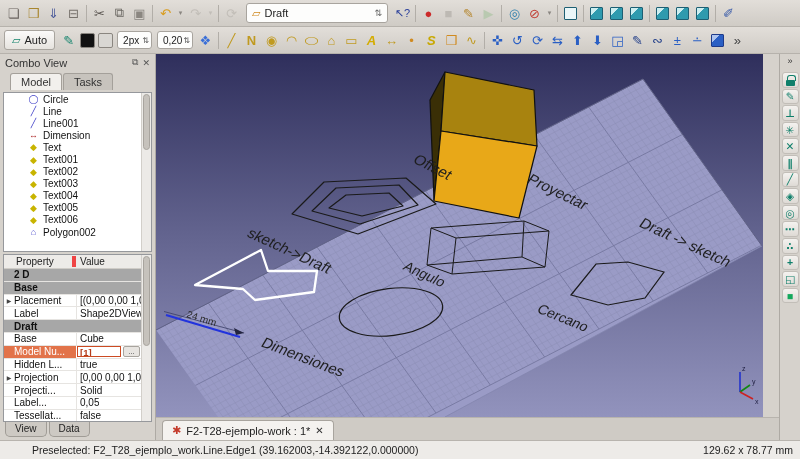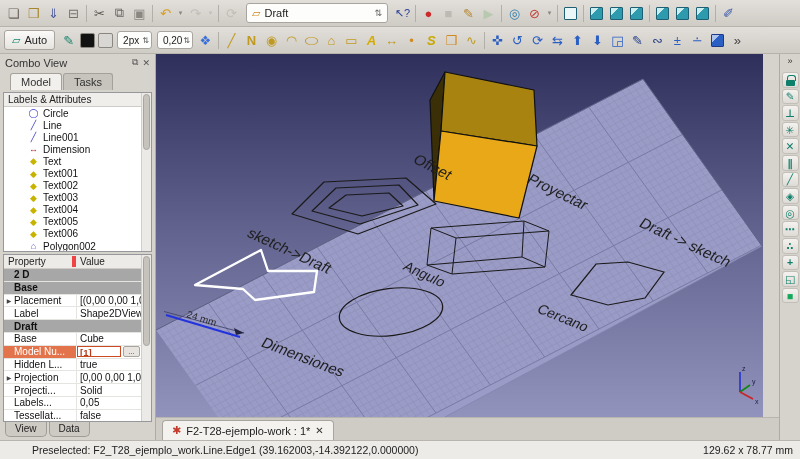--- a/index.html
+++ b/index.html
@@ -49,21 +49,21 @@
   .tree-header { height:14px; background:#f0eeeb; border-bottom:1px solid #cfccc7; font-size:10px;
     padding:1px 4px; color:#222; }
   .trow { display:flex; align-items:center; height:12.1px; padding-left:24px; gap:4px; font-size:10px; color:#111; }
   .trow .ticn { width:11px; font-size:9px; text-align:center; }
   .vscroll { width:10px; background:#eceae7; border-left:1px solid #d2cfca; }
   .vthumb { margin:1px; background:#c6c2bc; border:1px solid #a8a49e; border-radius:4px; }
   .propbox { margin:2px 3px 0 3px; height:168px; background:#fff; border:1px solid #96989c;
     overflow:hidden; display:flex; }
   .phead { display:flex; height:14px; background:#edebe8; border-bottom:1px solid #cfccc7;
     font-size:10px; color:#222; align-items:center; }
-  .phead .h1 { width:72px; padding-left:4px; border-right:4px solid #ef4444; }
+  .phead .h1 { width:72px; padding-left:12px; border-right:4px solid #ef4444; }
   .phead .h2 { flex:1; padding-left:4px; }
   .prow { display:flex; height:12.8px; border-bottom:1px solid #e6e4e1; font-size:10px; align-items:center; }
   .prow .parr { width:10px; font-size:6px; color:#444; text-align:center; }
   .prow .pname { width:62px; overflow:hidden; white-space:nowrap; color:#111; }
   .prow .pval { flex:1; align-self:stretch; display:flex; align-items:center; border-left:1px solid #e6e4e1;
     padding-left:3px; overflow:hidden; white-space:nowrap; color:#111; }
   .prow.pgroup { background:#a7a7a7; color:#ebebe9; font-weight:bold; }
   .vtext { overflow:hidden; white-space:nowrap; }
   .dots { display:none; }
   .editing .parr, .editing .pname { background:#e2734a; color:#fff; align-self:stretch; display:flex; align-items:center; }
@@ -214,21 +214,20 @@
       <span class="wbt">⧉</span>
       <span class="wbt">✕</span>
     </div>
     <div class="ctabs">
 
     <span class="ctab active">Model</span>
         <span class="ctab">Tasks</span>
       </div>
     <div class="treebox">
       <div class="treemain">
-        <div class="tree-header">Labels &amp; Attributes</div>
         <div>
 
             <div class="trow">
               <span class="ticn" style="color:#4040c8">◯</span>
               <span>Circle</span>
             </div>
 
             <div class="trow">
               <span class="ticn" style="color:#4040c8">╱</span>
               <span>Line</span>
@@ -373,21 +372,21 @@
               <span class="parr"></span>
               <span class="pname">Projecti...</span>
               <span class="pval">
                 <span class="vtext">Solid</span>
 
               </span>
             </div>
 
             <div class="prow">
               <span class="parr"></span>
-              <span class="pname">Labels...</span>
+              <span class="pname">Label...</span>
               <span class="pval">
                 <span class="vtext">0,05</span>
 
               </span>
             </div>
 
             <div class="prow">
               <span class="parr"></span>
               <span class="pname">Tessellat...</span>
               <span class="pval">

